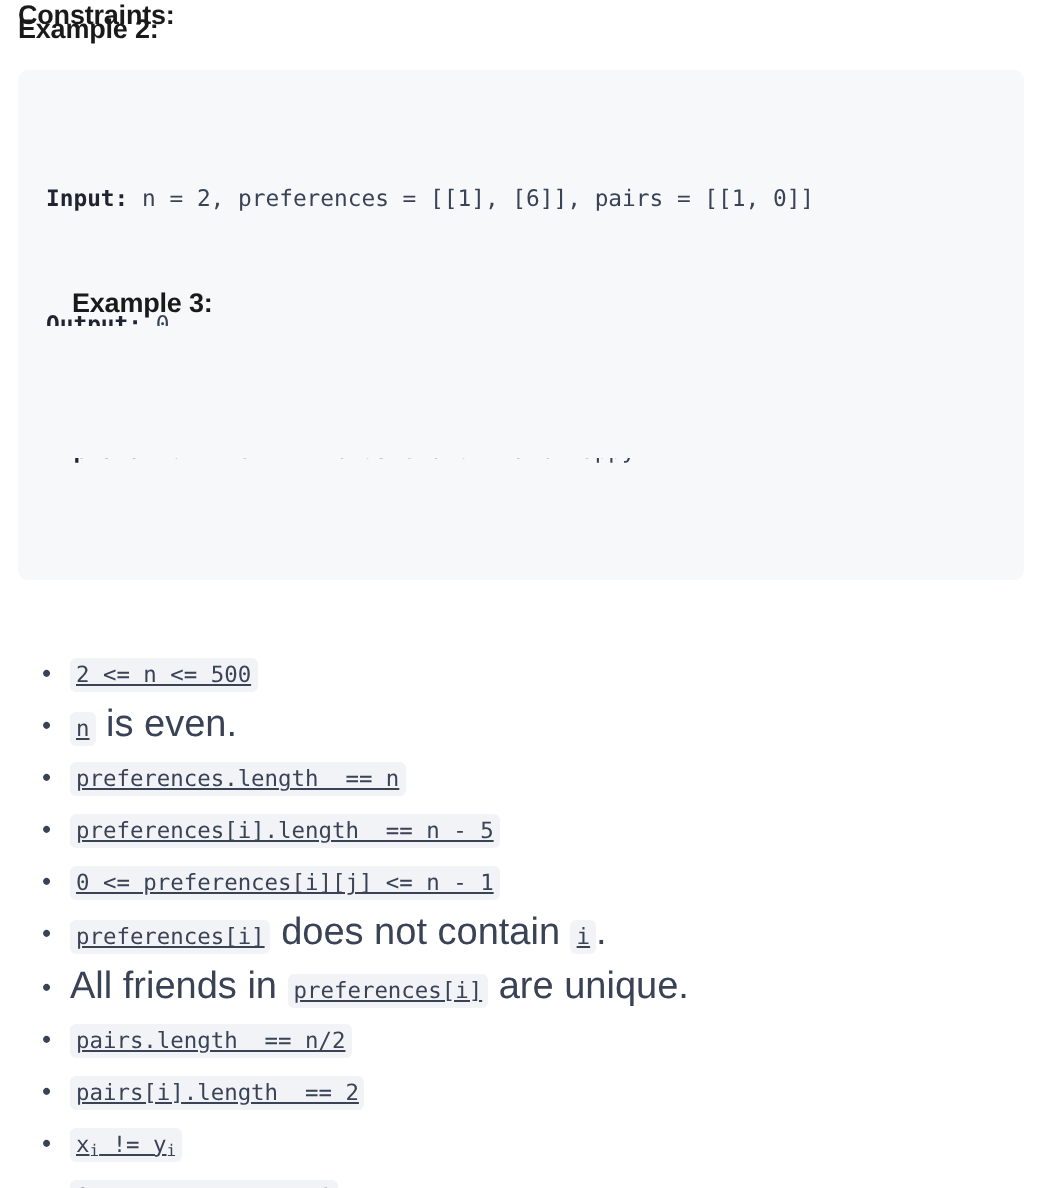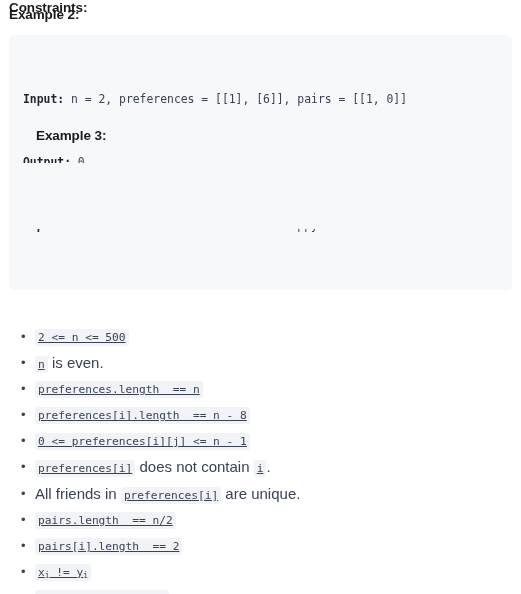--- a/index.html
+++ b/index.html
@@ -31,21 +31,21 @@
     font-weight: bold;
     color: #1a1a1a;
     letter-spacing: -0.1px;
     margin: 0;
     padding: 0;
     line-height: 1.2;
   }
 
   .example-heading { position: absolute; left: 9px; }
   #heading-ex2 { top: 7px; }
-  #heading-ex3 { top: 128px; padding-left: 27px; }
+  #heading-ex3 { top: 144px; padding-left: 27px; }
   #heading-constraints { top: 299px; }
 
   
   .code-block {
     position: absolute;
     left: 9px;
     width: 503px;
     box-sizing: border-box;
     background: #f7f8fa;
     border-radius: 5px;
@@ -89,21 +89,21 @@
     content: "\2022";
     position: absolute;
     left: -14px;
     top: 0;
     color: #3a4256;
     font-size: 13px;
     line-height: 26.1px;
   }
   .constraint-item .txt {
     font-family: "Liberation Sans", sans-serif;
-    font-size: 15px;
+    font-size: 19px;
     color: #3a4256;
   }
 
   code.inline {
     font-family: "DejaVu Sans Mono", "Liberation Mono", monospace;
     font-size: 11.2px;
     background: #f2f3f6;
     color: #3a4256;
     border-radius: 3px;
     padding: 2px 3px;
@@ -145,21 +145,21 @@
 
     <li class="constraint-item">
       <code class="inline">n</code><span class="txt"> is even.</span>
     </li>
 
     <li class="constraint-item">
       <code class="inline">preferences.length  == n</code>
     </li>
 
     <li class="constraint-item">
-      <code class="inline">preferences[i].length  == n - 8</code>
+      <code class="inline">preferences[i].length  == n - 5</code>
     </li>
 
     <li class="constraint-item">
       <code class="inline">0 &lt;= preferences[i][j] &lt;= n - 1</code>
     </li>
 
     <li class="constraint-item">
       <code class="inline">preferences[i]</code><span class="txt"> does not contain </span><code class="inline">i</code><span class="txt">.</span>
     </li>
 

